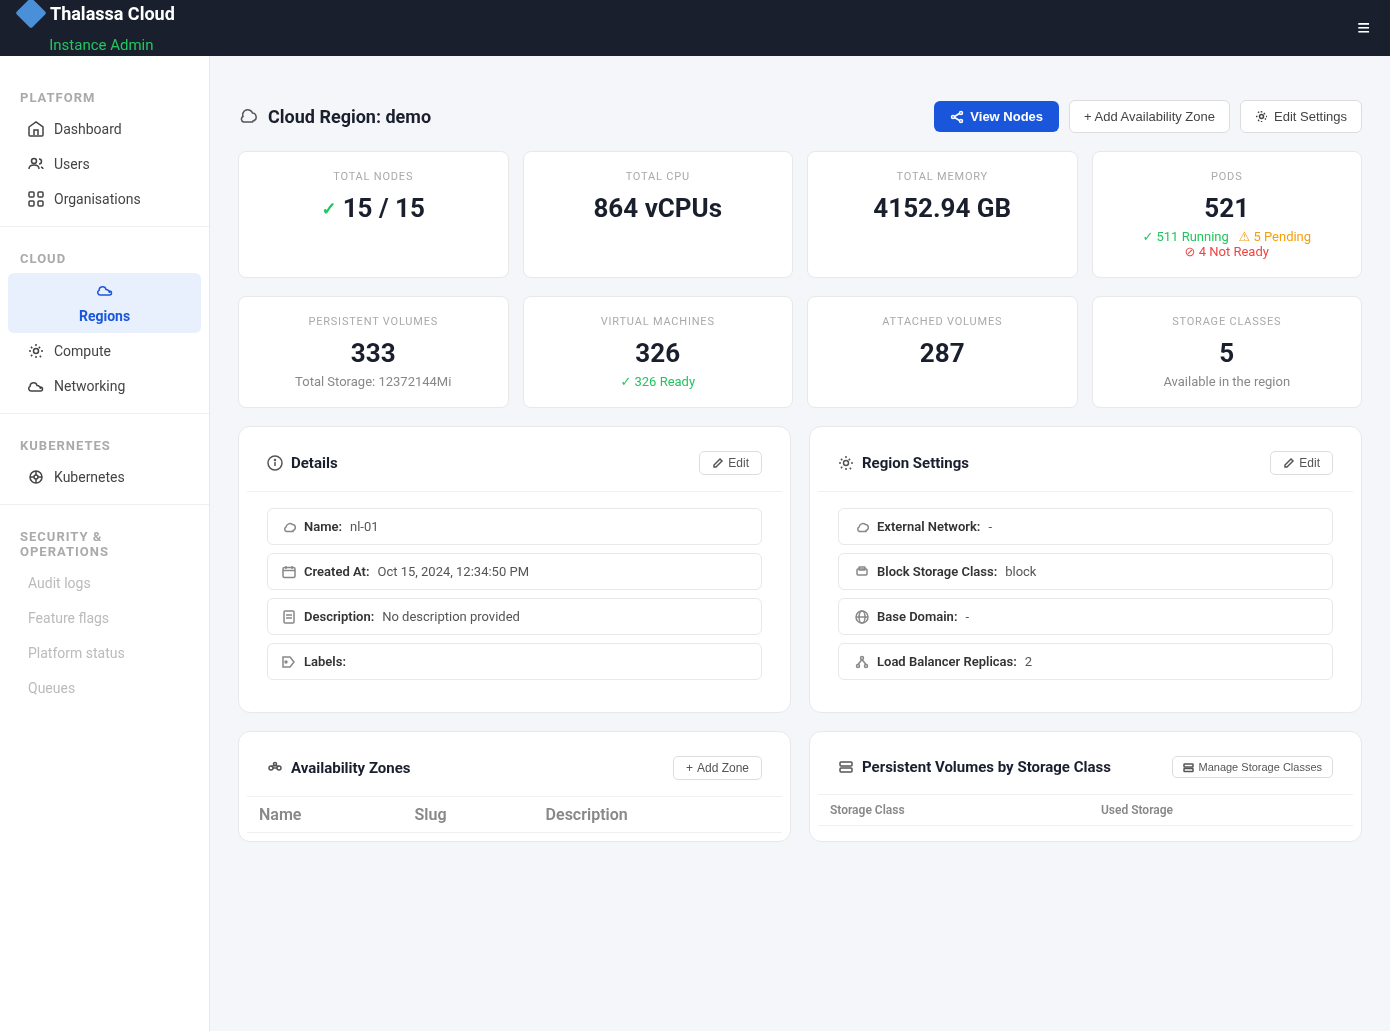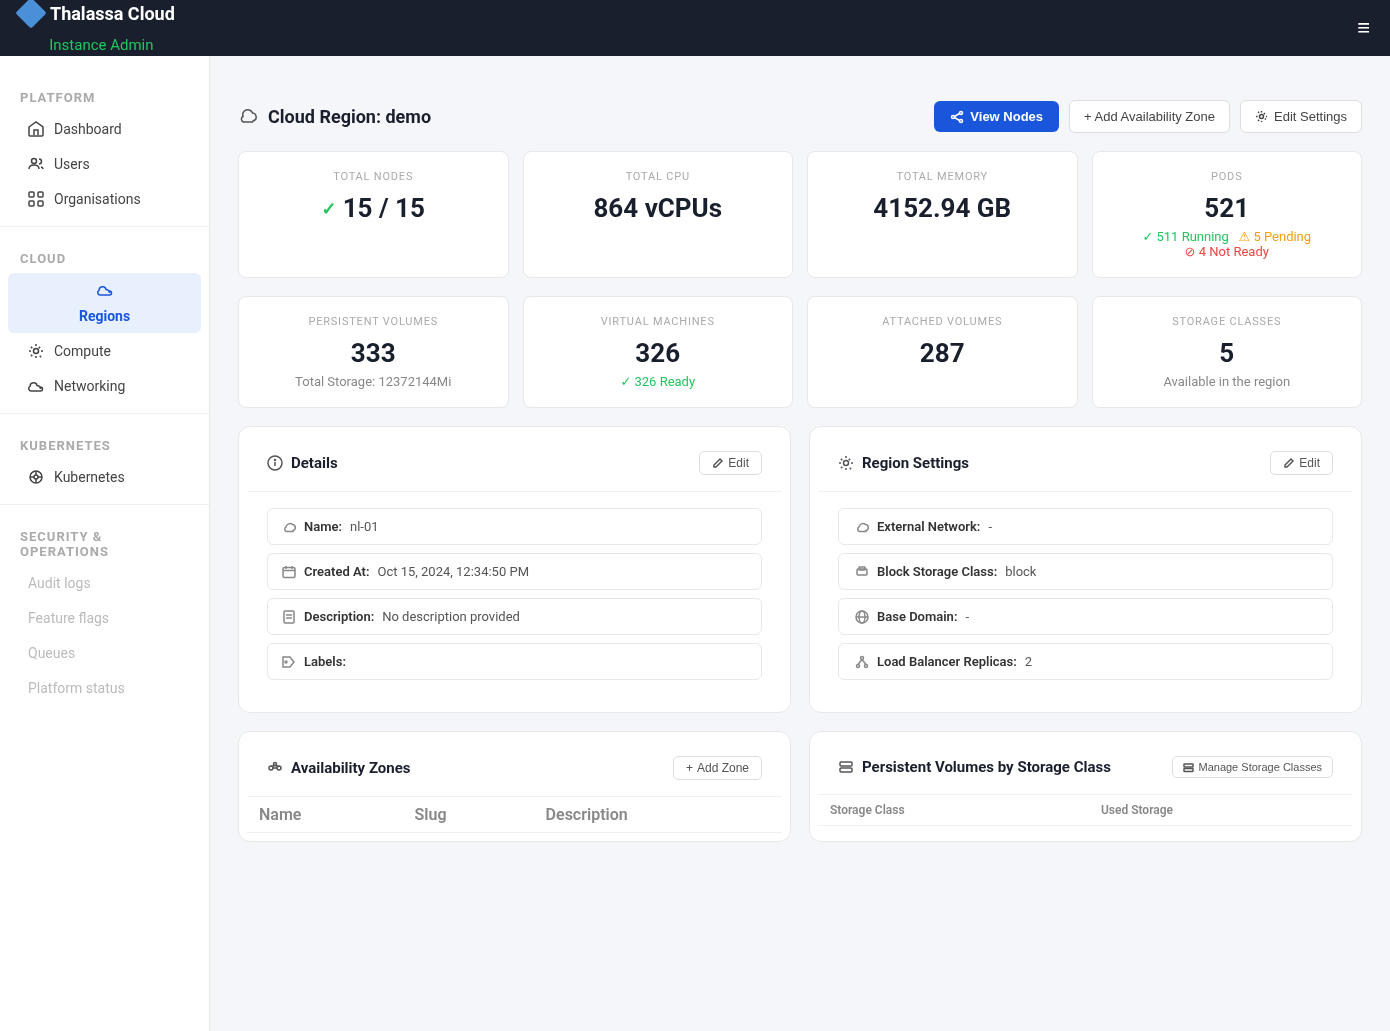--- a/index.html
+++ b/index.html
@@ -163,24 +163,24 @@
     <div class="sidebar-divider"></div>
 
     <div class="sidebar-section-label">SECURITY &amp; OPERATIONS</div>
     <div class="sidebar-item disabled">
       <span>Audit logs</span>
     </div>
     <div class="sidebar-item disabled">
       <span>Feature flags</span>
     </div>
     <div class="sidebar-item disabled">
+      <span>Platform status</span>
+    </div>
+    <div class="sidebar-item disabled">
       <span>Queues</span>
-    </div>
-    <div class="sidebar-item disabled">
-      <span>Platform status</span>
     </div>
   </div>
 
   <div class="main">
 
     <div style="height: 20px;"></div>
 
     <div class="region-header">
       <div class="region-title">
         <svg width="20" height="20" viewBox="0 0 20 20" fill="none" stroke="#555" stroke-width="1.5">

